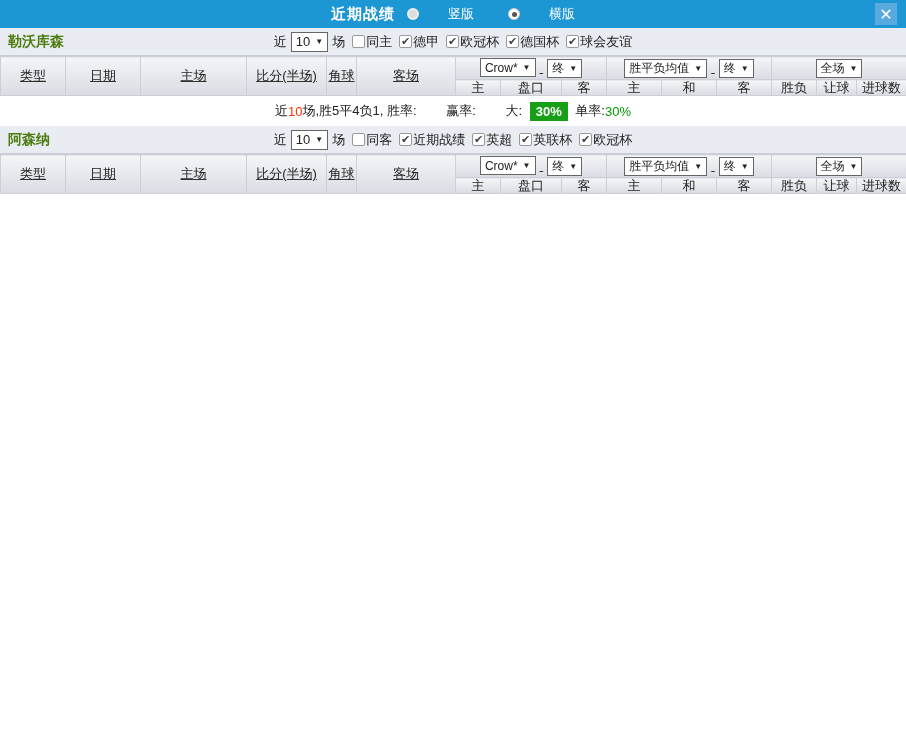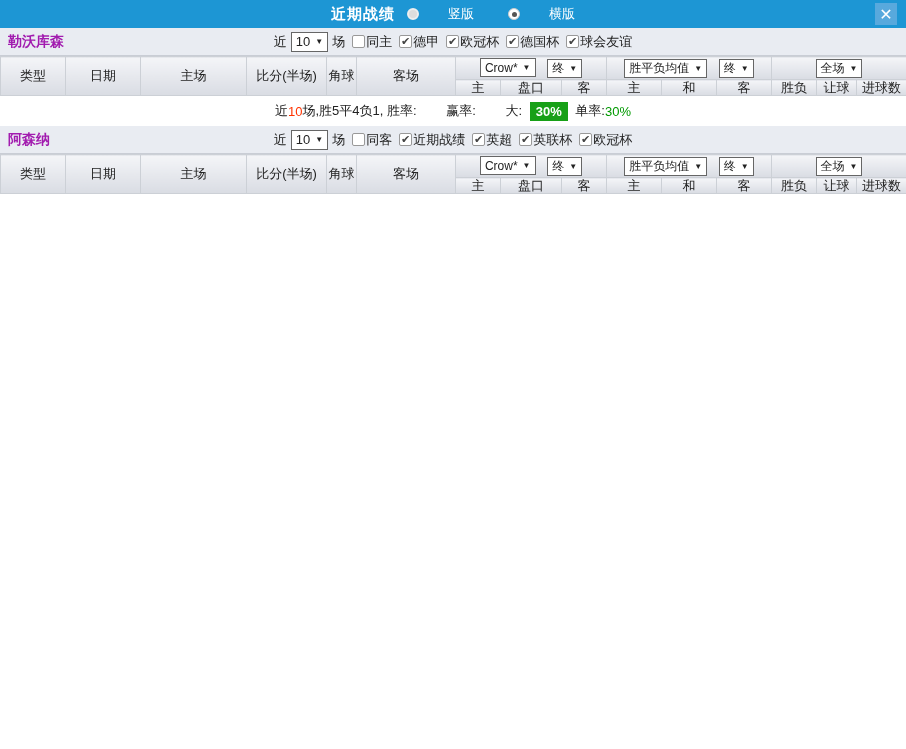--- a/index.html
+++ b/index.html
@@ -11,32 +11,32 @@
   .title{font-weight:bold;font-size:15px;letter-spacing:1px;}
   .radio-group{display:flex;align-items:center;margin-left:4px;gap:26px;}
   .radio{width:12px;height:12px;border-radius:50%;display:inline-block;margin:0 3px 0 8px;box-sizing:border-box;}
   .radio.off{background:#ddd;border:2px solid #eee;}
   .radio.on{background:#fff;border:1px solid #ccc;position:relative;}
   .radio.on::after{content:"";position:absolute;left:3px;top:3px;width:5px;height:5px;border-radius:50%;background:#555;}
   .close-btn{position:absolute;right:9px;top:3px;width:22px;height:22px;background:#58a9dd;color:#fff;display:flex;align-items:center;justify-content:center;font-size:16px;font-weight:bold;cursor:pointer;}
 
   
   .section-bar{height:27px;background:#e9ecf2;border-bottom:1px solid #c9cdd5;display:flex;align-items:center;position:relative;}
-  .team-name{position:absolute;left:8px;font-weight:bold;font-size:14px;color:#a21caf;}
+  .team-name{position:absolute;left:8px;font-weight:bold;font-size:14px;color:#4d7c0f;}
   .filters{margin:0 auto;display:flex;align-items:center;font-size:13px;color:#222;}
   .select{display:inline-flex;align-items:center;background:#fff;border:1px solid #666;padding:0 4px;height:18px;margin:0 4px;cursor:pointer;white-space:nowrap;}
   .select .arrow{font-size:8px;color:#222;margin-left:5px;}
   .checkbox{width:13px;height:13px;box-sizing:border-box;border:1px solid #999;background:#fff;display:inline-flex;align-items:center;justify-content:center;font-size:11px;color:#444;margin:0 1px 0 7px;cursor:pointer;border-radius:2px;flex:none;}
   .checkbox.checked::after{content:"✔";line-height:1;}
 
   
   table{border-collapse:collapse;table-layout:fixed;width:906px;}
   th,td{border:1px solid #ccd0d6;text-align:center;overflow:hidden;white-space:nowrap;padding:0;}
   thead th{background:linear-gradient(#f4f5f8,#d9dce3);font-weight:normal;color:#222;font-size:13px;}
-  .hdr-top{height:23px;}
+  .hdr-top{height:23px;text-decoration:underline;}
   .hdr-sub th{height:15px;line-height:15px;}
   thead .select{height:17px;font-size:12px;}
 
   
   .summary{height:30px;display:flex;align-items:center;justify-content:center;font-size:13px;color:#222;background:#fff;}
   .summary span{white-space:pre;}
   .sum-red{color:#ff3300;}
   .sum-blue{color:#2222ee;margin-top:48px;}
   .sum-green{color:#009900;}
   .sum-badge{background:#17a017;color:#fff;padding:2px 6px;margin:0 4px;font-weight:bold;}

